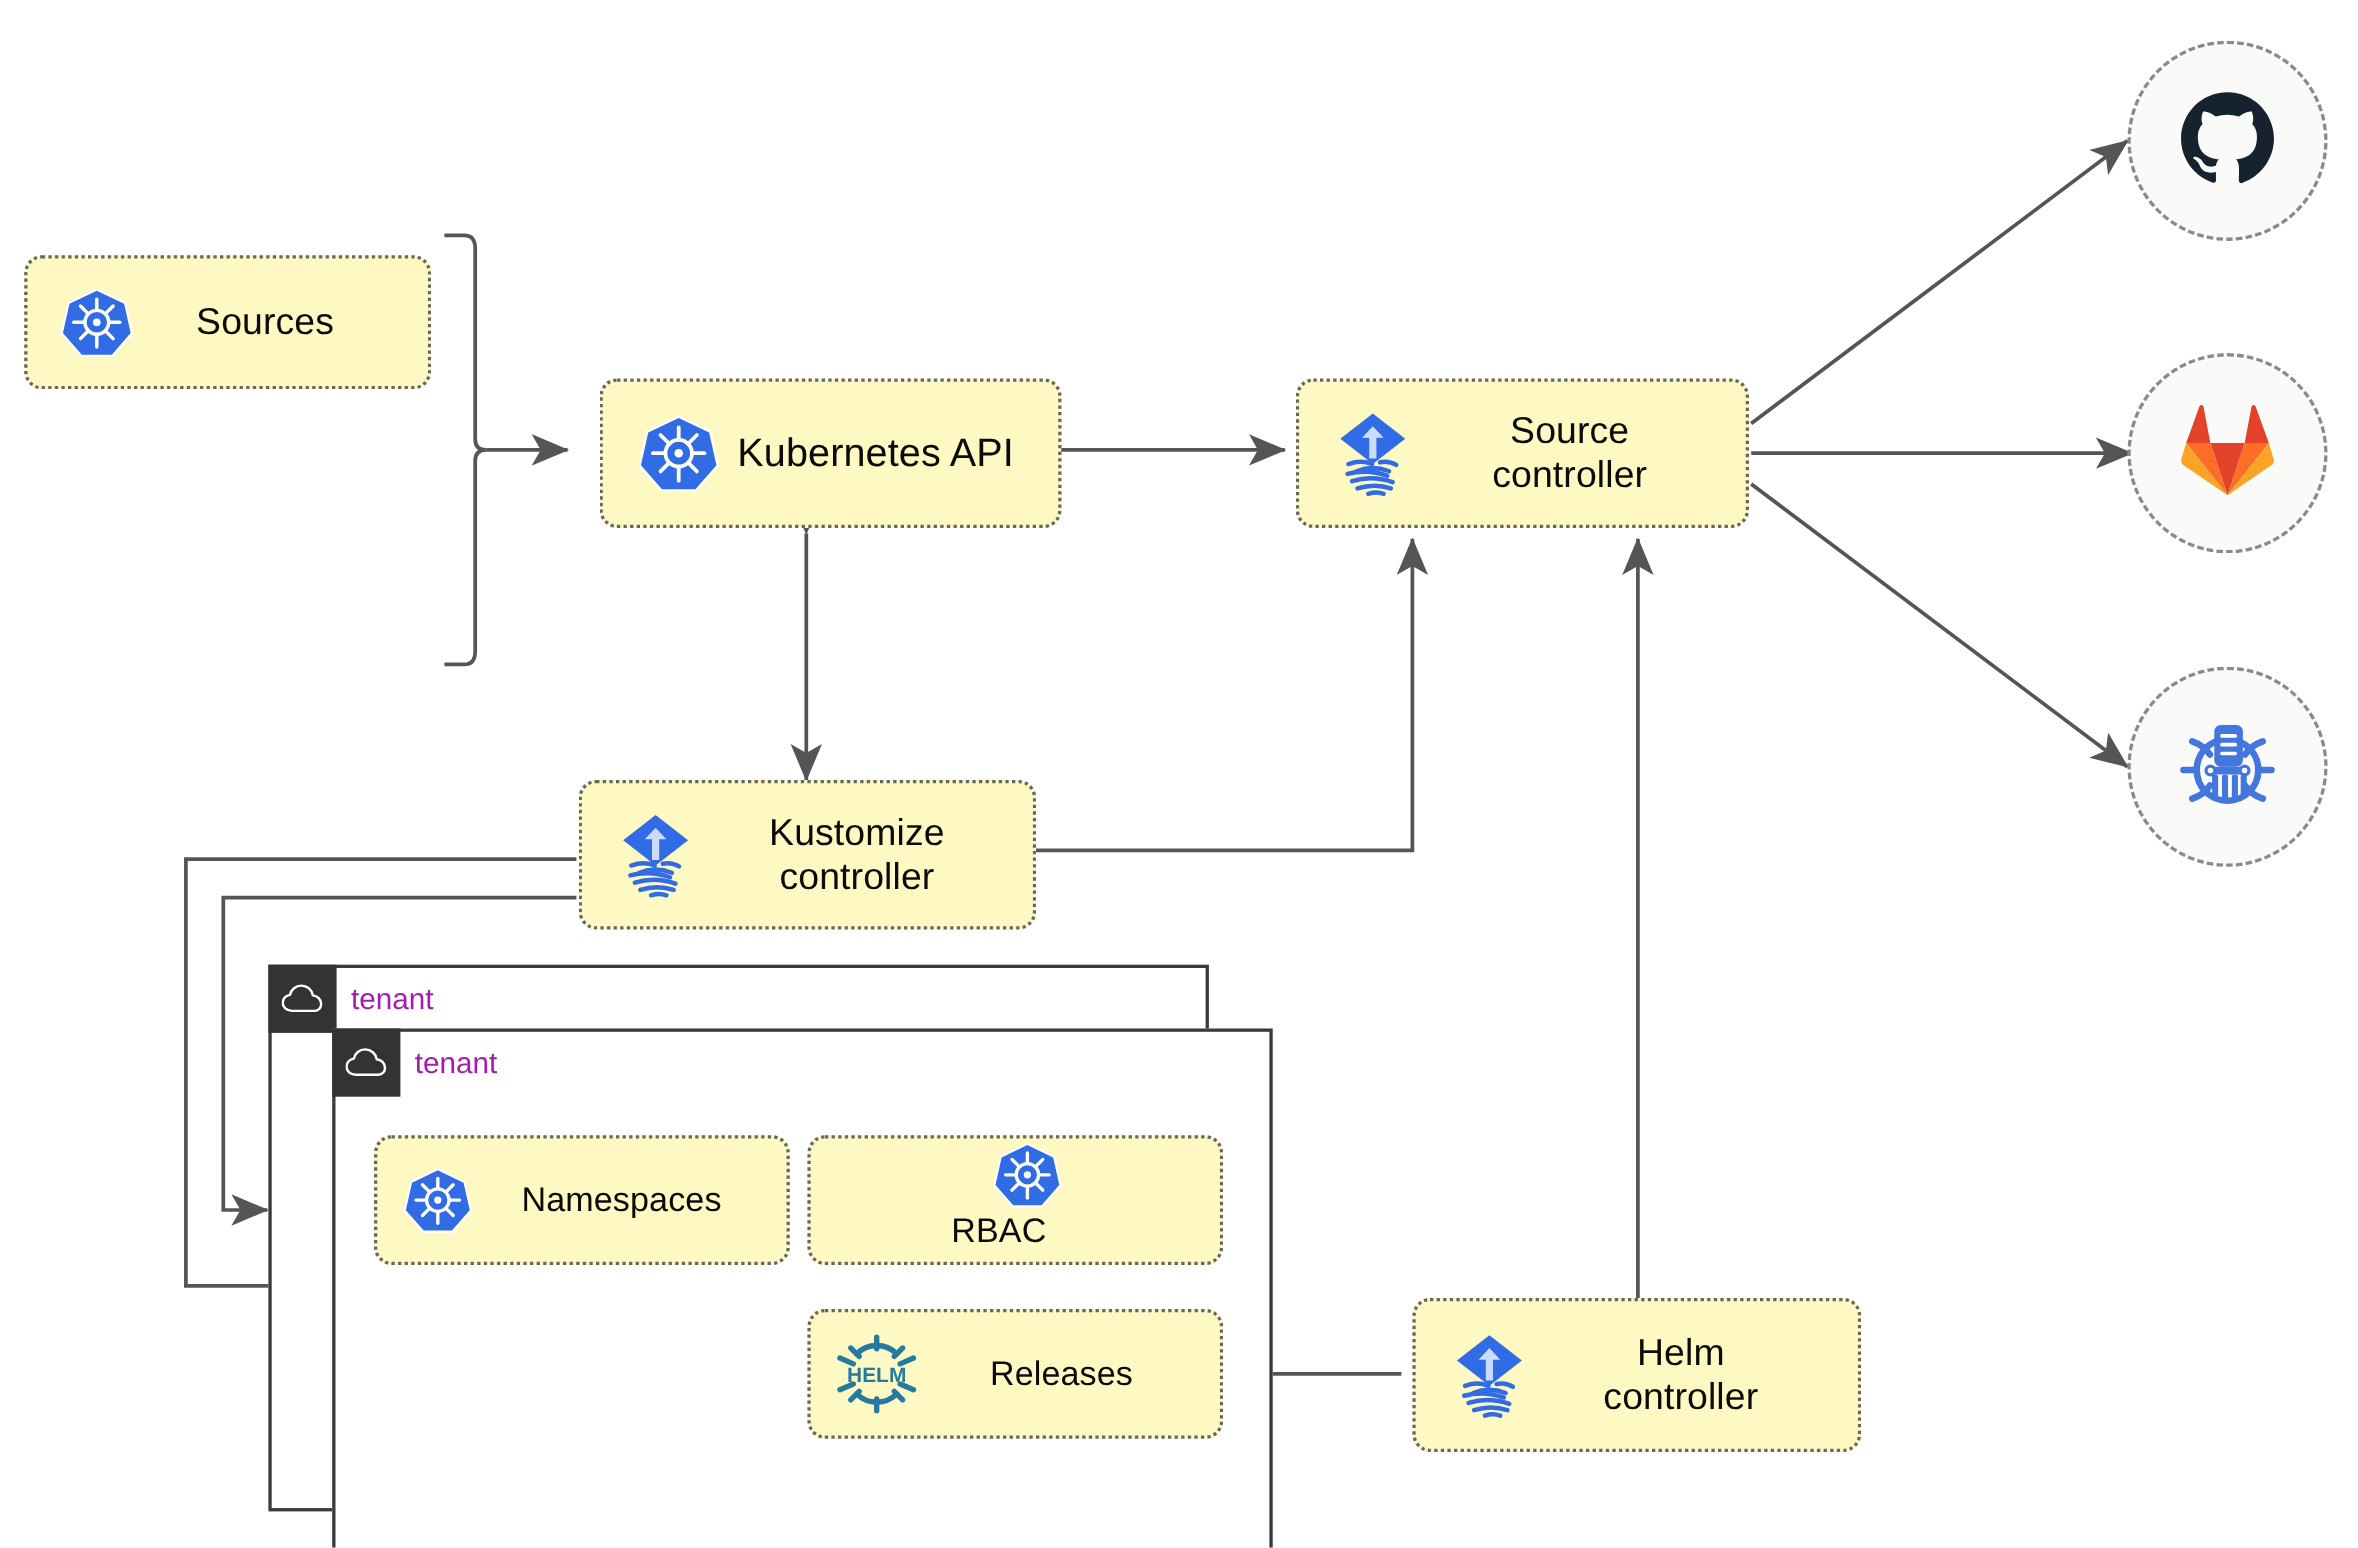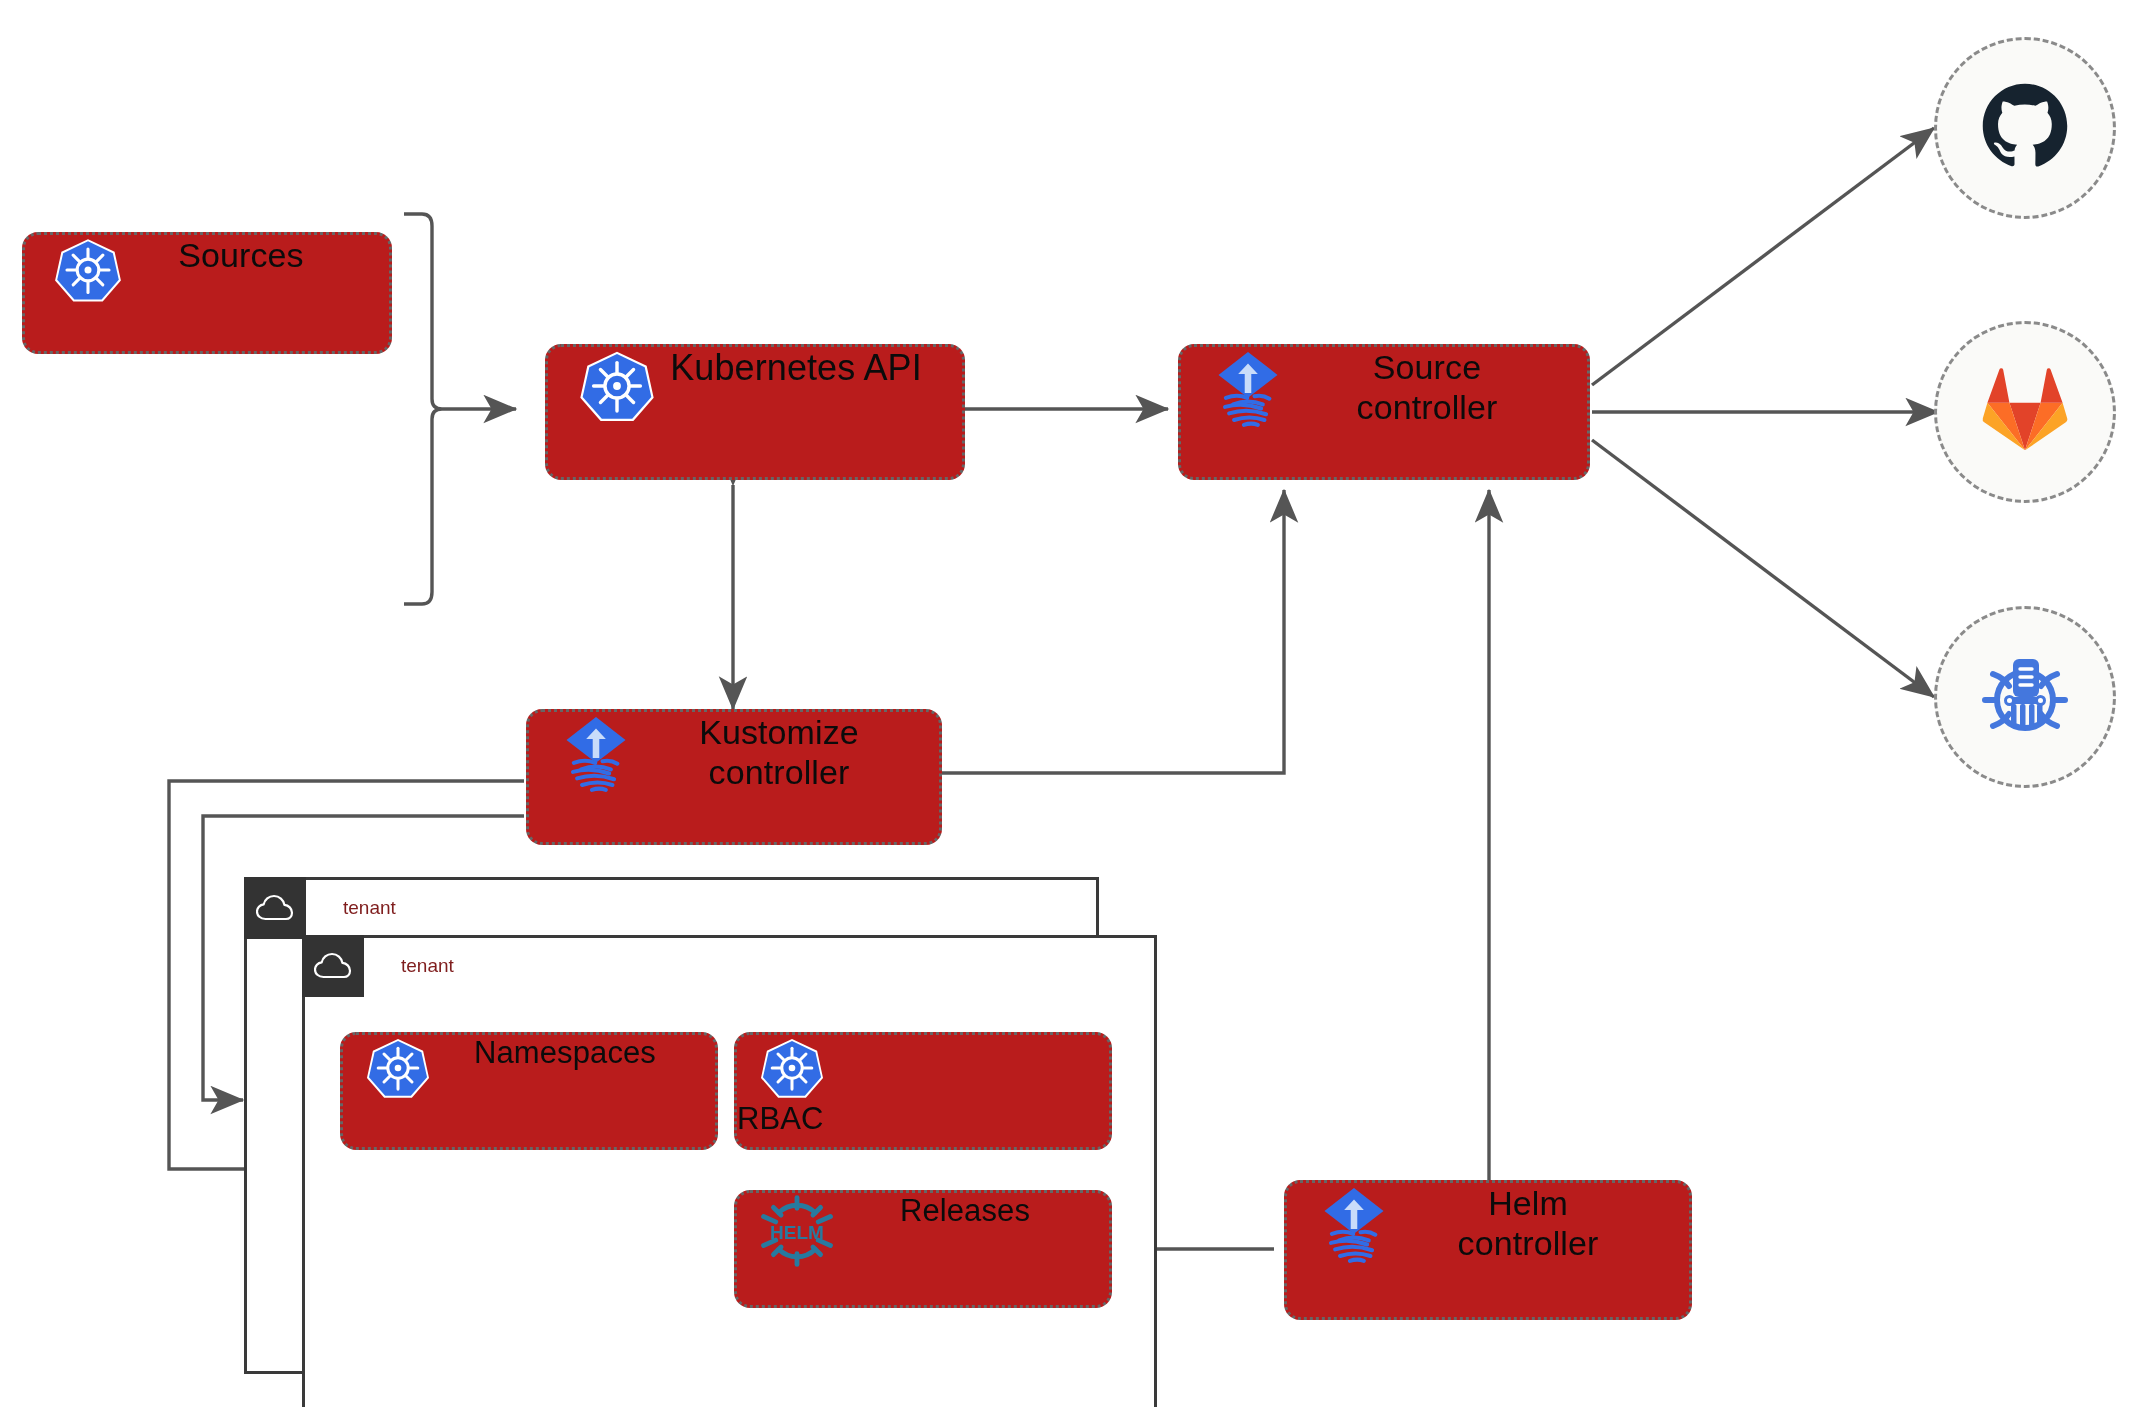--- a/index.html
+++ b/index.html
@@ -3,24 +3,24 @@
 <meta charset="utf-8">
 <style>
   html,body{margin:0;padding:0;background:#ffffff;}
   body{font-family:"Liberation Sans","DejaVu Sans",sans-serif;}
   #stage{position:relative;width:2144px;height:1407px;background:#fff;overflow:hidden;}
   #edges{position:absolute;left:0;top:0;width:2144px;height:1407px;}
 
   
   .node{
     position:absolute;
-    background:#b91c1c;
+    background:#fef9c3;
     border:3px dotted #666;
     border-radius:16px;
-    display:flex;align-items:flex-start;
+    display:flex;align-items:center;
     box-sizing:border-box;
     z-index:3;
   }
   .node .ico{flex:0 0 auto;display:flex;align-items:center;justify-content:center;}
   .node .lbl{
     flex:1 1 auto;text-align:center;color:#0b0b0b;
     line-height:1.18;white-space:pre-line;
     font-size:34px;letter-spacing:.1px;
   }
   .node.small .lbl{font-size:31px;}
@@ -38,21 +38,21 @@
     position:absolute;background:#ffffff;border:3px solid #3a3a3a;
     box-sizing:border-box;z-index:2;
   }
   .tenant .tab{
     position:absolute;left:-3px;top:-3px;height:62px;
     display:flex;align-items:center;background:#333333;color:#fff;
   }
   .tenant .tab .cloud{width:62px;height:62px;display:flex;align-items:center;justify-content:center;}
   .tenant .tname{
     position:absolute;top:-3px;height:62px;display:flex;align-items:center;
-    font-size:19px;color:#7f1d1d;margin-left:24px;
+    font-size:27px;color:#a21caf;
   }
 </style>
 </head>
 <body>
 
 <div id="stage">
 
   <svg id="edges" viewBox="0 0 2144 1407">
     <defs>
       <marker id="ah" markerWidth="12" markerHeight="12" refX="9.6" refY="4.2" orient="auto" markerUnits="strokeWidth">

